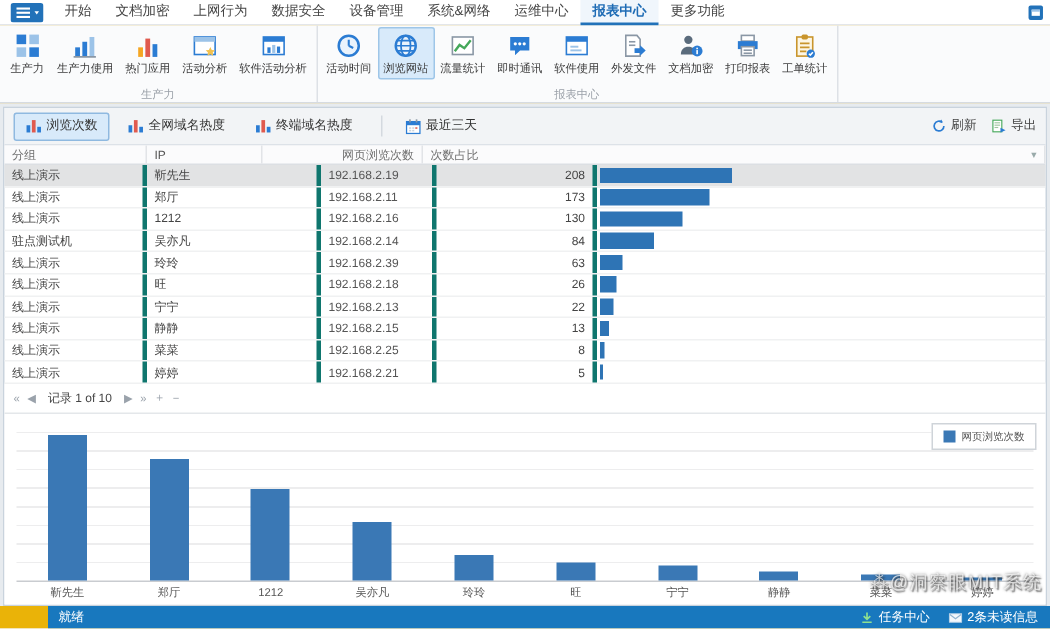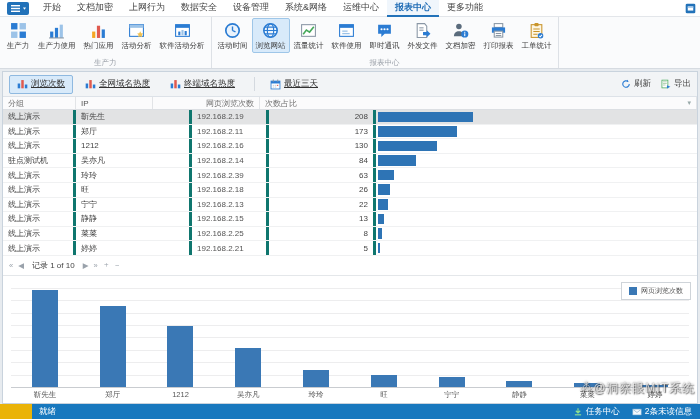--- a/index.html
+++ b/index.html
@@ -26,35 +26,35 @@
   .rbtn .ricon svg { width:17px; height:17px; }
   .rbtn .rlabel { font-size:7.5px; color:#3c3c3c; white-space:nowrap; }
   .rgroup-label { font-size:7.5px; color:#9aa0a8; text-align:center; line-height:11px; height:11px; }
 
   
   .content { flex:1; display:flex; flex-direction:column; padding:2px 2px 0 2px; background:#e7ebef; min-height:0; }
   .panel { background:#fff; border:1px solid #c9d3dd; display:flex; flex-direction:column; }
 
   
   .subtoolbar { height:25px; background:#f2f4f6; border-bottom:1px solid #dde2e8; display:flex; align-items:center; padding:0 6px; }
-  .stab { display:flex; align-items:center; gap:3px; font-size:8.5px; color:#333; padding:2px 7px; margin-right:4px; border:1px solid transparent; border-radius:2px; cursor:default;text-decoration:underline; }
+  .stab { display:flex; align-items:center; gap:3px; font-size:8.5px; color:#333; padding:2px 7px; margin-right:4px; border:1px solid transparent; border-radius:2px; cursor:default; }
   .stab.active { background:#d8eafa; border-color:#8fb9e0; }
   .stab svg { width:11px; height:11px; }
   .ssep { width:1px; height:14px; background:#d4d9df; margin:0 7px; }
   .st-right { margin-left:auto; display:flex; align-items:center; gap:10px; }
   .saction { display:flex; align-items:center; gap:3px; font-size:8.5px; color:#444; cursor:default; }
   .saction svg { width:10px; height:10px; }
 
   
   .grid { display:flex; flex-direction:column; flex:0 0 auto; }
   .grow { display:flex; align-items:stretch; height:14.6px; border-bottom:1px solid #f0f1f2; font-size:8px; color:#444; }
   .grow.header { height:13px; background:#fbfbfc; border-bottom:1px solid #dcdfe3; color:#707070; }
   .gcell { padding:0 5px; display:flex; align-items:center; overflow:hidden; white-space:nowrap; border-right:3px solid #0f766e; }
   .grow.header .gcell { border-right:1px solid #e2e4e7; }
-  .c0 { width:73px; flex:0 0 auto; }
+  .c0 { width:95px; flex:0 0 auto; }
   .c1 { width:116px; flex:0 0 auto; }
   .c2 { width:77px; flex:0 0 auto; color:#555; }
   .c3 { width:107px; flex:0 0 auto; justify-content:flex-end; }
   .c4 { flex:1; position:relative; padding:0; border-right:none; }
   .grow.selected { background:#e2e3e4; }
   .rowbar { position:absolute; left:2px; top:1.5px; bottom:1.5px; background:#2e74b5; }
   .hdr-filter { margin-left:auto; color:#9aa; font-size:7px; }
 
   
   .pager { height:20px; display:flex; align-items:center; padding:0 6px; font-size:8px; color:#555; gap:5px; background:#fff; border-bottom:1px solid #e4e7ea; }
@@ -184,35 +184,35 @@
           </div>
           <div class="rbtn">
             <span class="ricon"><svg viewBox="0 0 16 16">
                 <rect x="1.5" y="2.5" width="13" height="11" fill="#fff" stroke="#8a97a5"></rect>
                 <path d="M3 11.5l3-4 3 2 4-5" stroke="#45a85a" stroke-width="1.5" fill="none"></path>
               </svg></span>
             <span class="rlabel">流量统计</span>
           </div>
           <div class="rbtn">
             <span class="ricon"><svg viewBox="0 0 16 16">
+                <path d="M2 2.5h12v8.5H8.2L5 14v-3H2z" fill="#2b7cd3"></path>
+                <circle cx="5.2" cy="6.8" r="1" fill="#fff"></circle>
+                <circle cx="8" cy="6.8" r="1" fill="#fff"></circle>
+                <circle cx="10.8" cy="6.8" r="1" fill="#fff"></circle>
+              </svg></span>
+            <span class="rlabel">即时通讯</span>
+          </div>
+          <div class="rbtn">
+            <span class="ricon"><svg viewBox="0 0 16 16">
                 <rect x="1.5" y="2.5" width="13" height="11" fill="#fff" stroke="#2b7cd3"></rect>
                 <rect x="1.5" y="2.5" width="13" height="3" fill="#2b7cd3"></rect>
                 <rect x="4" y="8" width="5" height="1.2" fill="#9cc3e8"></rect>
                 <rect x="4" y="10.3" width="7" height="1.2" fill="#9cc3e8"></rect>
               </svg></span>
             <span class="rlabel">软件使用</span>
-          </div>
-          <div class="rbtn">
-            <span class="ricon"><svg viewBox="0 0 16 16">
-                <path d="M2 2.5h12v8.5H8.2L5 14v-3H2z" fill="#2b7cd3"></path>
-                <circle cx="5.2" cy="6.8" r="1" fill="#fff"></circle>
-                <circle cx="8" cy="6.8" r="1" fill="#fff"></circle>
-                <circle cx="10.8" cy="6.8" r="1" fill="#fff"></circle>
-              </svg></span>
-            <span class="rlabel">即时通讯</span>
           </div>
           <div class="rbtn">
             <span class="ricon"><svg viewBox="0 0 16 16">
                 <path d="M3 1.5h7l2 2.5v10.5H3z" fill="#fff" stroke="#8a97a5"></path>
                 <rect x="5" y="5" width="4" height="1" fill="#8a97a5"></rect>
                 <rect x="5" y="7.2" width="4" height="1" fill="#8a97a5"></rect>
                 <path d="M8.5 9.5h3.5v-1.8L15.5 11l-3.5 3.3v-1.8H8.5z" fill="#2b7cd3"></path>
               </svg></span>
             <span class="rlabel">外发文件</span>
           </div>

